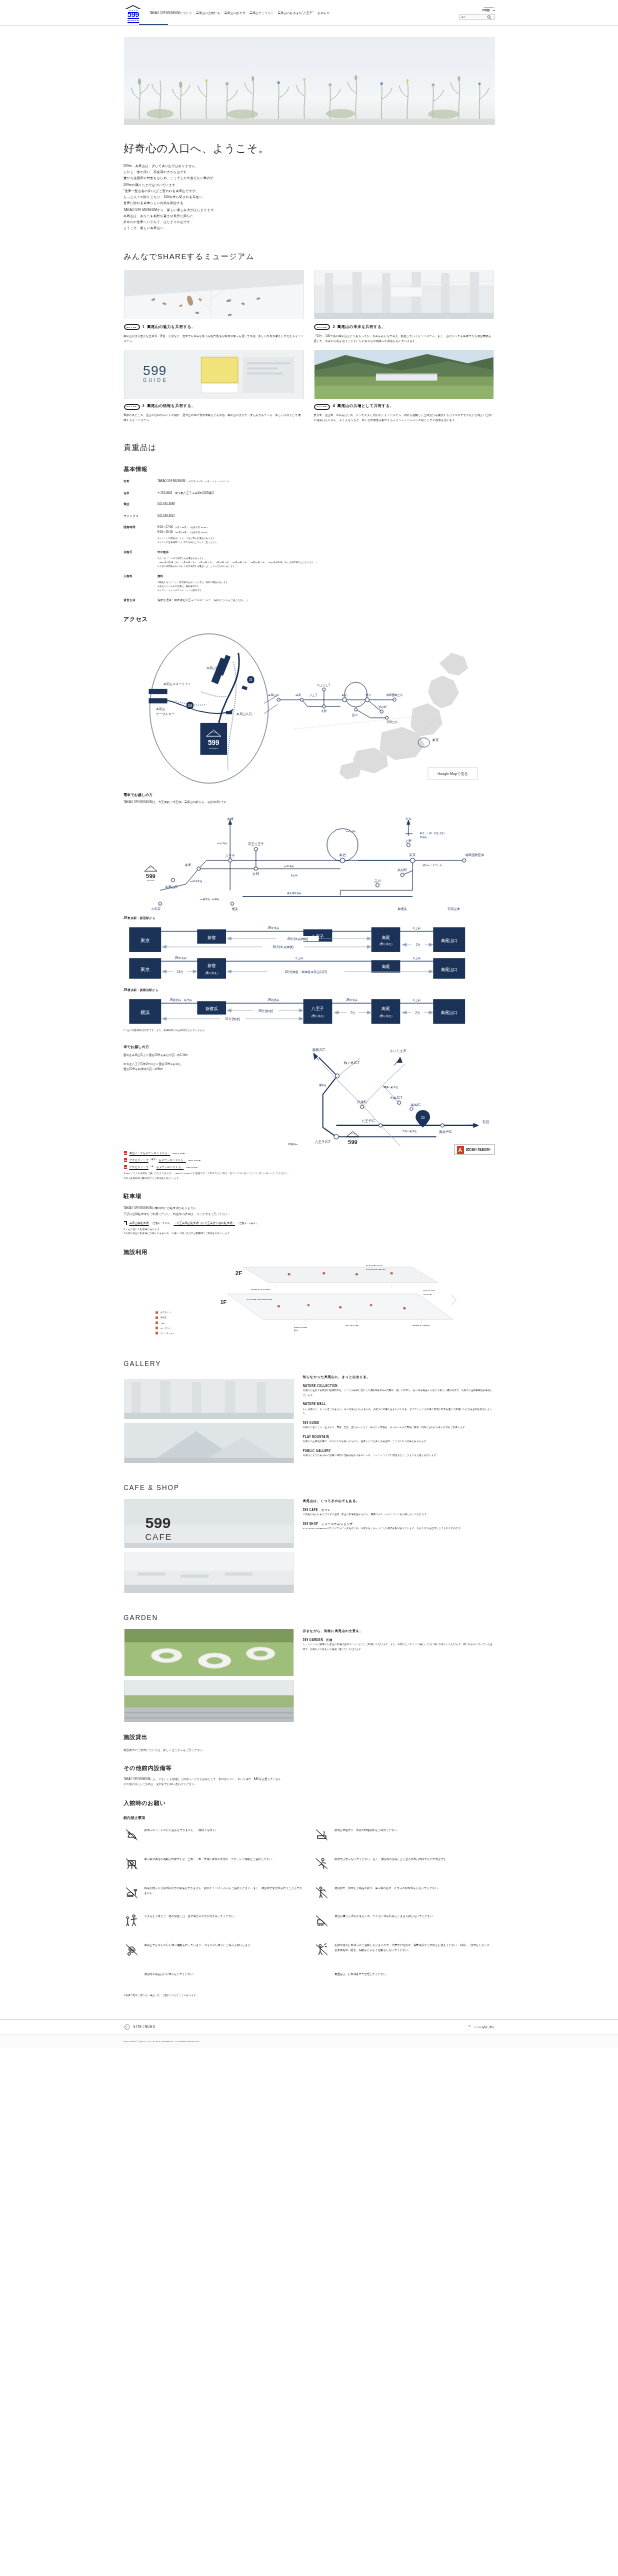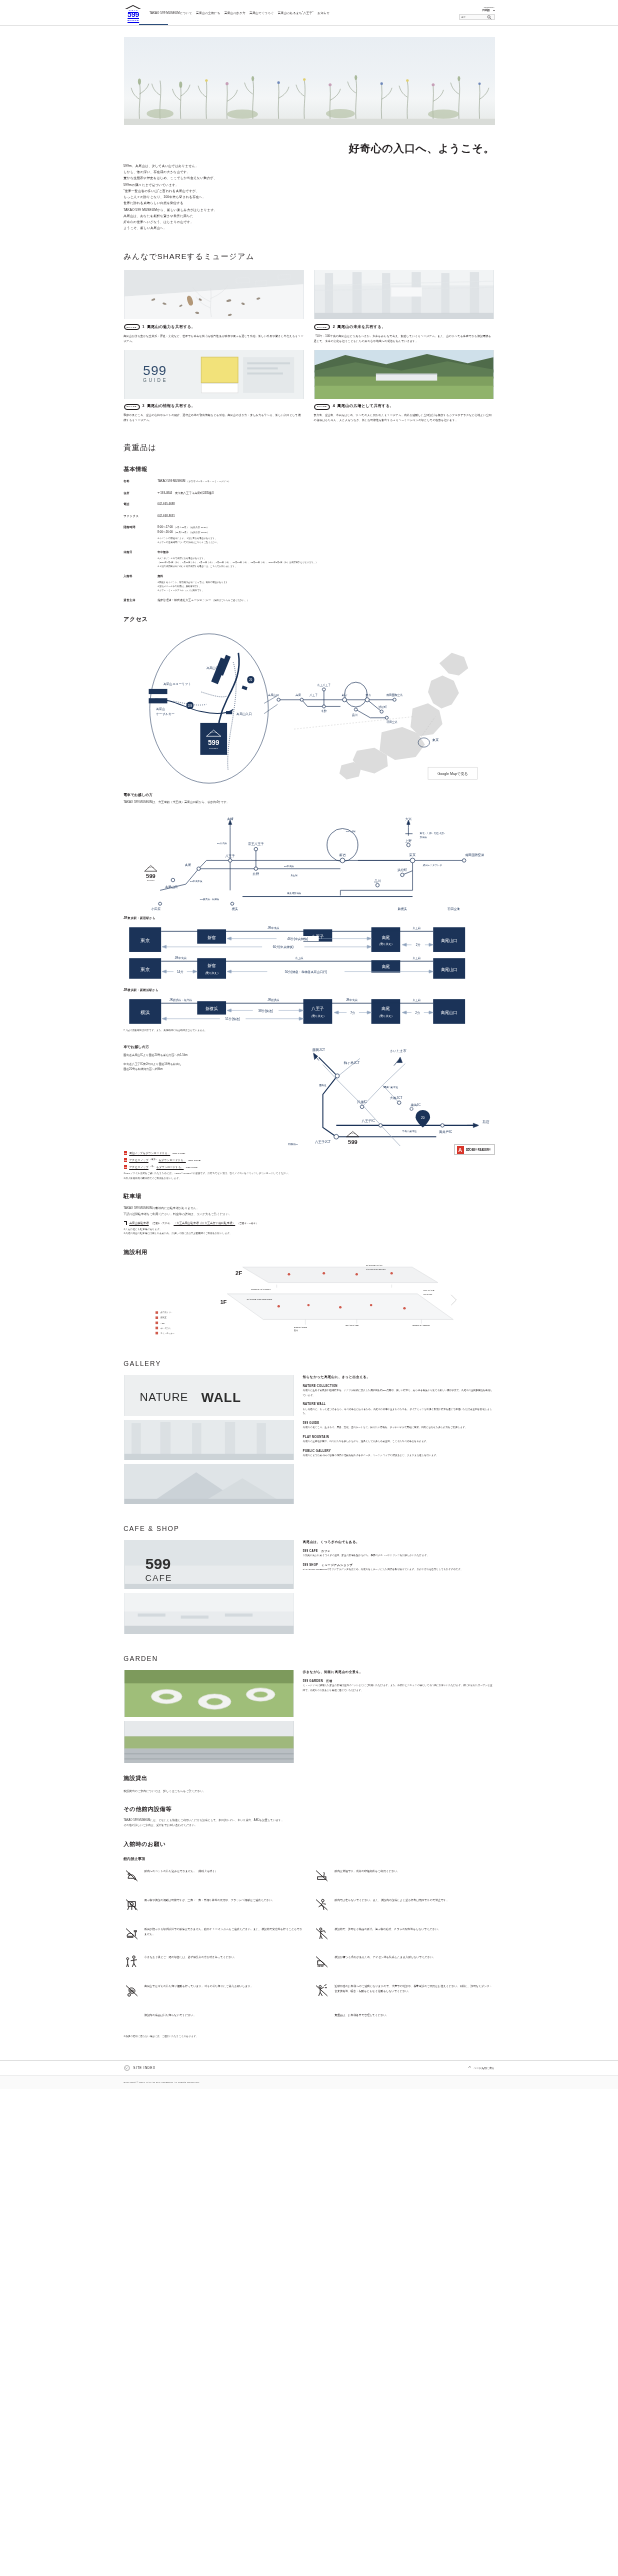--- a/index.html
+++ b/index.html
@@ -141,24 +141,23 @@
     height: 88px;
     background: linear-gradient(180deg,#e9eef3 0%, #eef2f5 45%, #f4f6f7 70%, #e6e9e8 100%);
     position: relative;
     overflow: hidden;
   }
   .hero-plants { position: absolute; bottom: 0; left: 0; width: 371px; height: 62px; }
 
   
   h1.page-title {
     font-size: 10.8px;
-    font-weight: 700;
+    font-weight: 400;
     letter-spacing: 0.3px;
     margin: 16.5px 0 7.2px 0;
-    text-align: right;
   }
   h2.sec-title {
     font-size: 7.7px;
     font-weight: 500;
     letter-spacing: 0.6px;
     margin: 20.6px 0 8.2px 0;
   }
   h2.sec-title.en {
     font-size: 6.7px;
     letter-spacing: 1px;
@@ -1141,27 +1140,20 @@
           <path d="M636 64 L646 74 L636 84"></path>
         </g>
       </svg>
     </div>
   </section>
 
   <section class="col">
     <h2 class="sec-title en">GALLERY</h2>
     <div class="feature-row">
       <div class="feature-photo">
-        <div class="photo" style="width:170px;height:41px;">
-          <svg width="170" height="41" viewBox="0 0 330 80">
-              <rect width="330" height="80" fill="#edeff0"></rect>
-            <text x="30" y="50" font-family="Liberation Sans, sans-serif" font-size="22" fill="#2c2c2c" letter-spacing="1">NATURE</text>
-            <text x="150" y="52" font-family="Liberation Sans, sans-serif" font-size="26" fill="#2c2c2c" letter-spacing="1" font-weight="bold">WALL</text>
-          </svg>
-        </div>
         <div class="photo" style="width:170px;height:40px;margin-top:4.1px;">
           <svg width="170" height="40" viewBox="0 0 330 78">
               <rect width="330" height="78" fill="#e6eaec"></rect>
             <g fill="#dbe0e3">
                 <rect x="14" y="6" width="18" height="66"></rect>
                 <rect x="70" y="4" width="20" height="70"></rect>
                 <rect x="132" y="6" width="18" height="68"></rect>
                 <rect x="196" y="4" width="20" height="70"></rect>
                 <rect x="258" y="6" width="18" height="68"></rect>
               </g>

